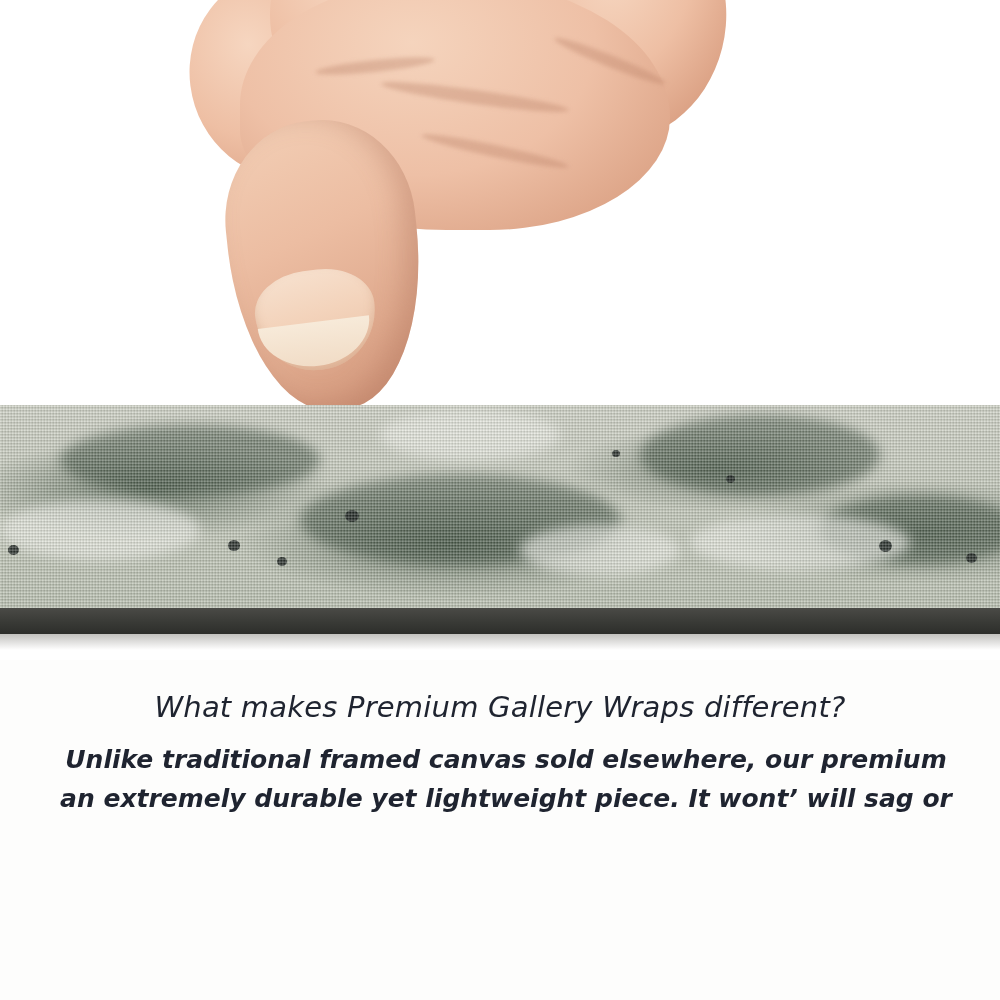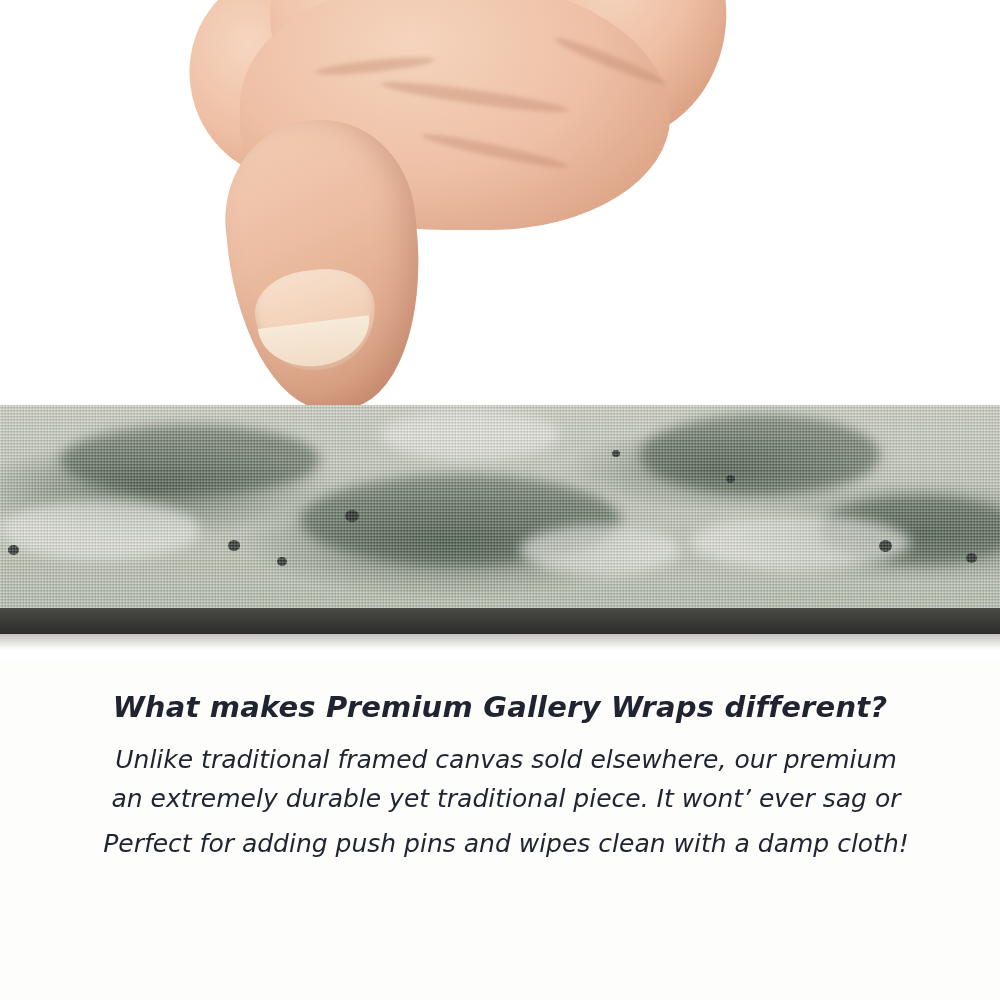--- a/index.html
+++ b/index.html
@@ -164,28 +164,28 @@
     left: 0;
     top: 690px;
     width: 1000px;
     text-align: center;
     color: #1f2430;
     font-family: "DejaVu Sans", sans-serif;
     font-style: italic;
   }
   .caption-title {
     font-size: 29px;
-    font-weight: 700;
+    font-weight: 400;
     letter-spacing: 0.2px;
     margin-bottom: 16px;
   }
   .caption-line {
     font-size: 25px;
     line-height: 39px;
-    font-weight: 400;
+    font-weight: 700;
     padding-left: 12px;
   }
   .caption-last {
     margin-top: 6px;
   }
 </style>
 </head>
 <body>
 
 <div class="page">
@@ -227,17 +227,16 @@
       <div class="speck" style="left:612px; top:45px;  width:8px;  height:7px;"></div>
     </div>
 
     <div class="canvas-bottom-edge"></div>
     <div class="canvas-shadow"></div>
   </div>
 
   <div class="caption">
     <div class="caption-title">What makes Premium Gallery Wraps different?</div>
     <div class="caption-line">Unlike traditional framed canvas sold elsewhere, our premium</div>
-    <div class="caption-line">an extremely durable yet traditional piece. It wont’ ever sag or</div>
-    <div class="caption-line caption-last">Perfect for adding push pins and wipes clean with a damp cloth!</div>
+    <div class="caption-line">an extremely durable yet lightweight piece. It wont’ will sag or</div>
   </div>
 
 </div>
 
 </body></html>

